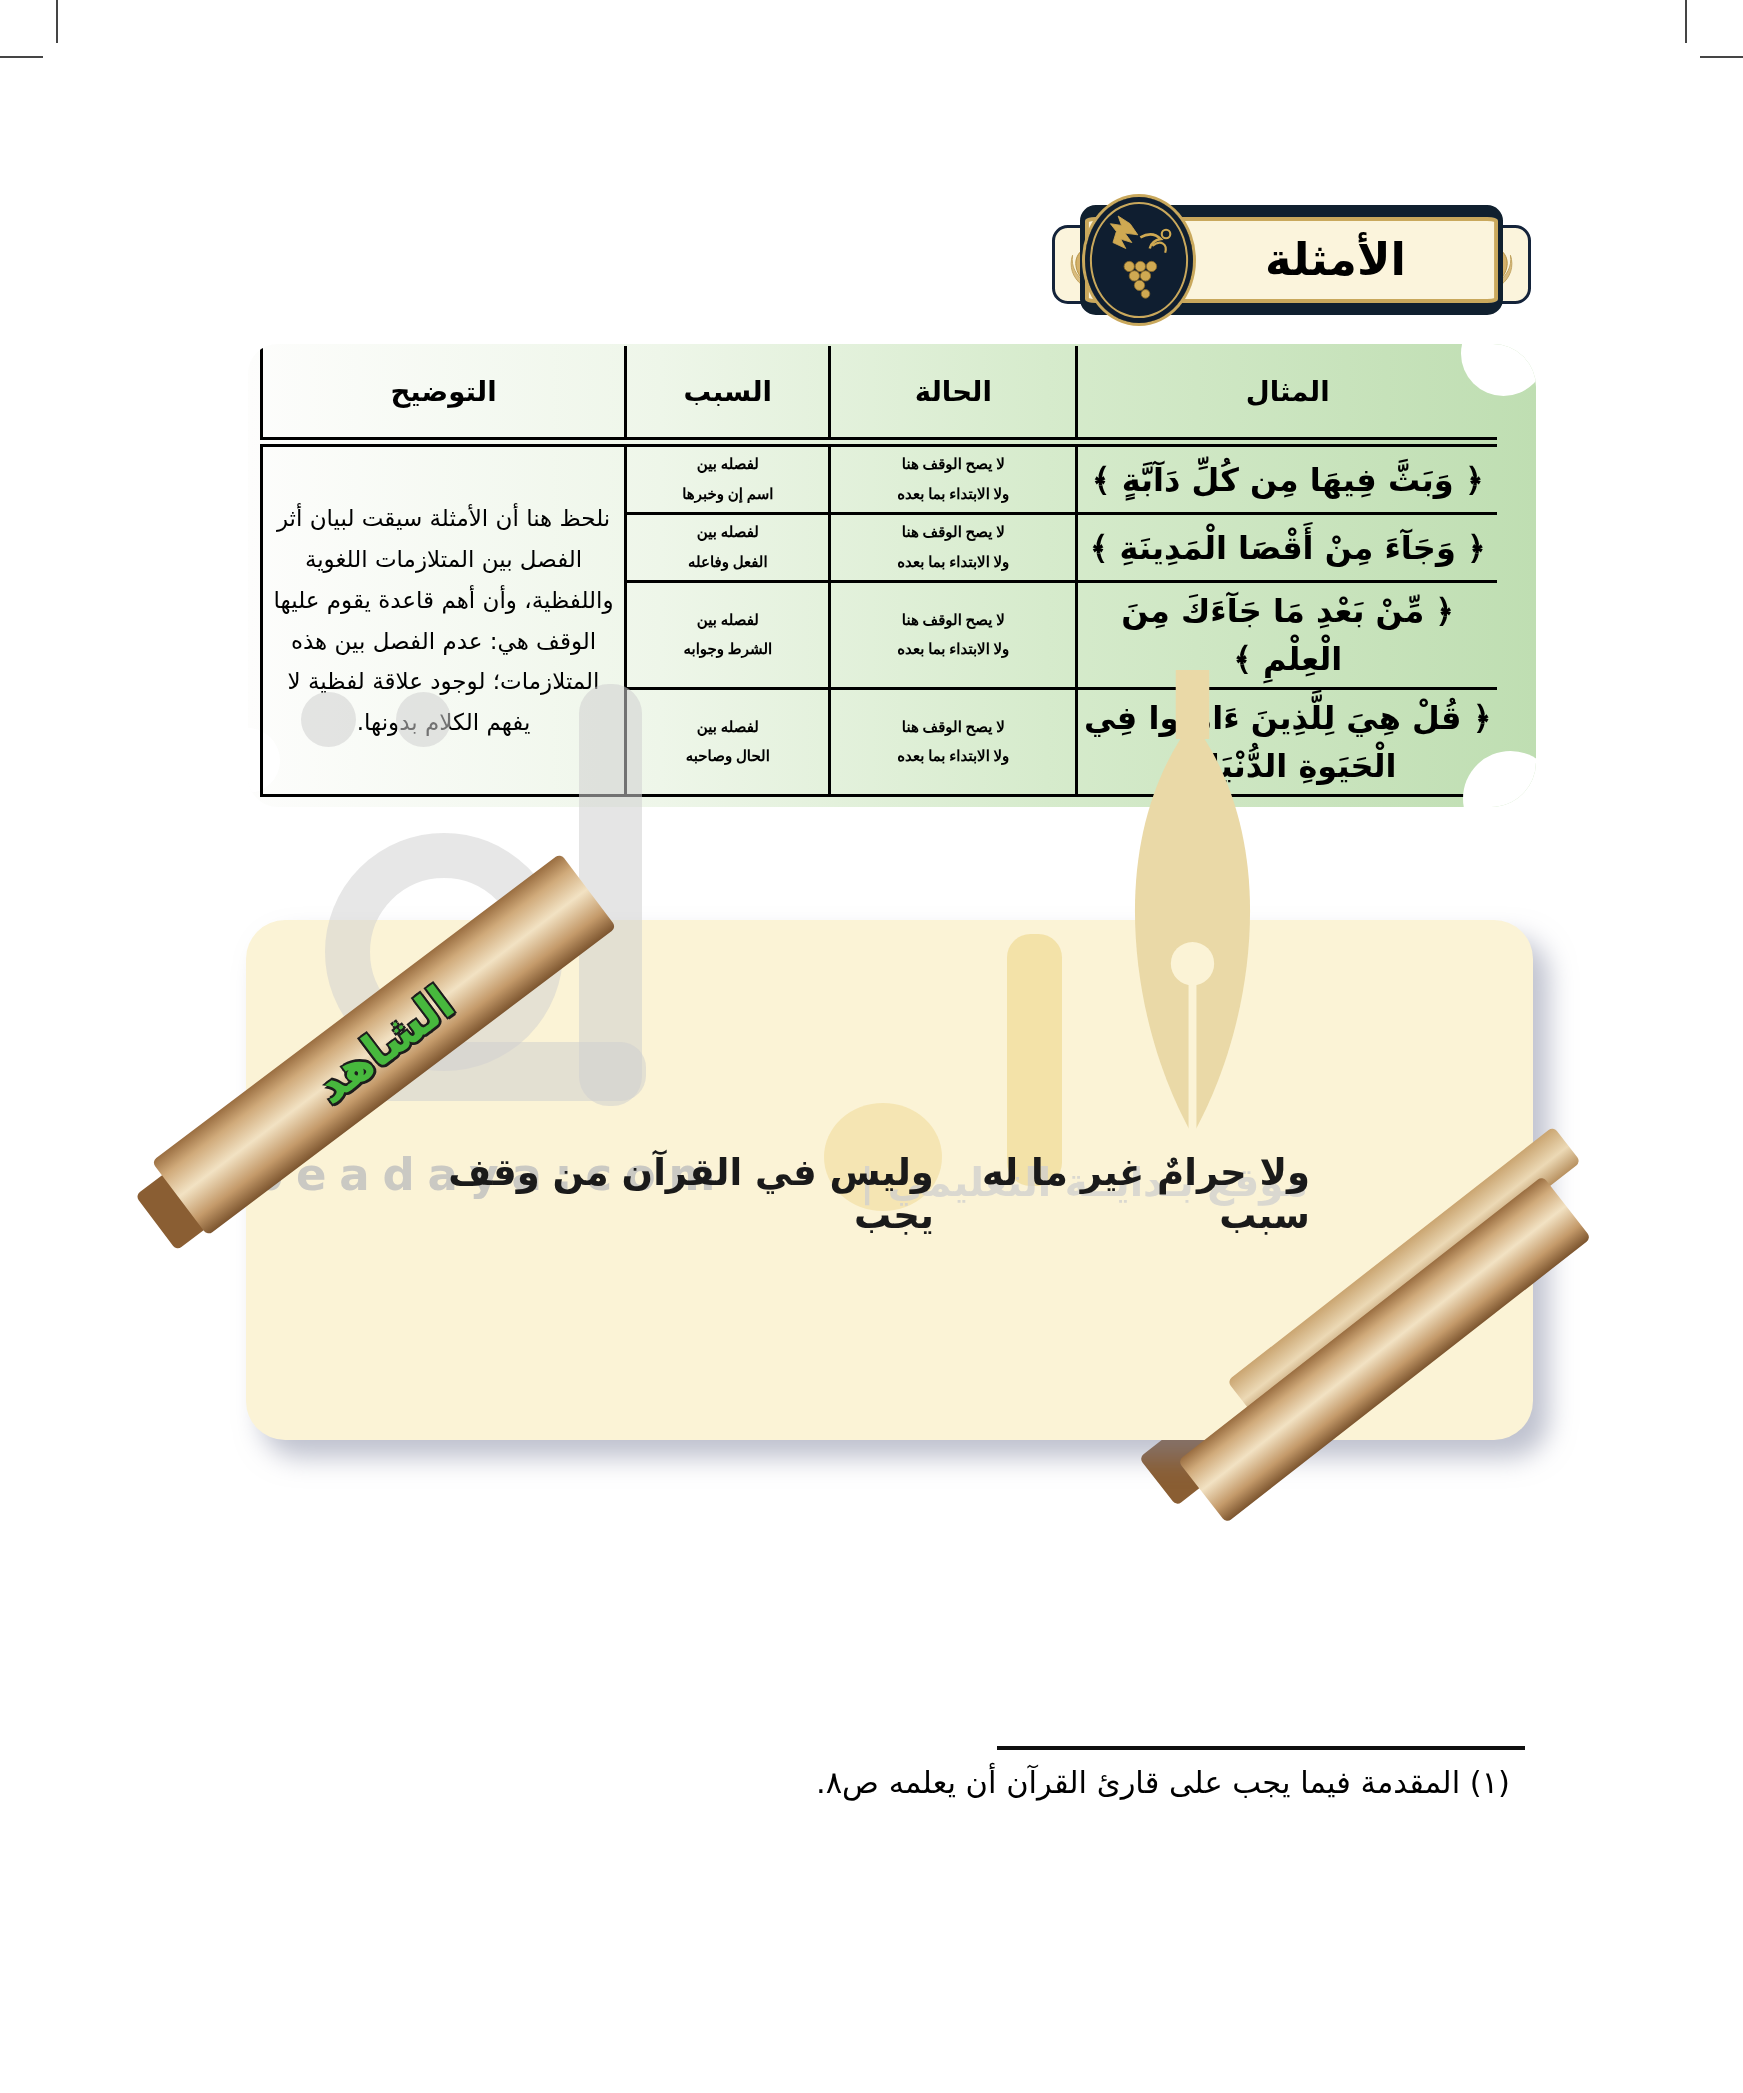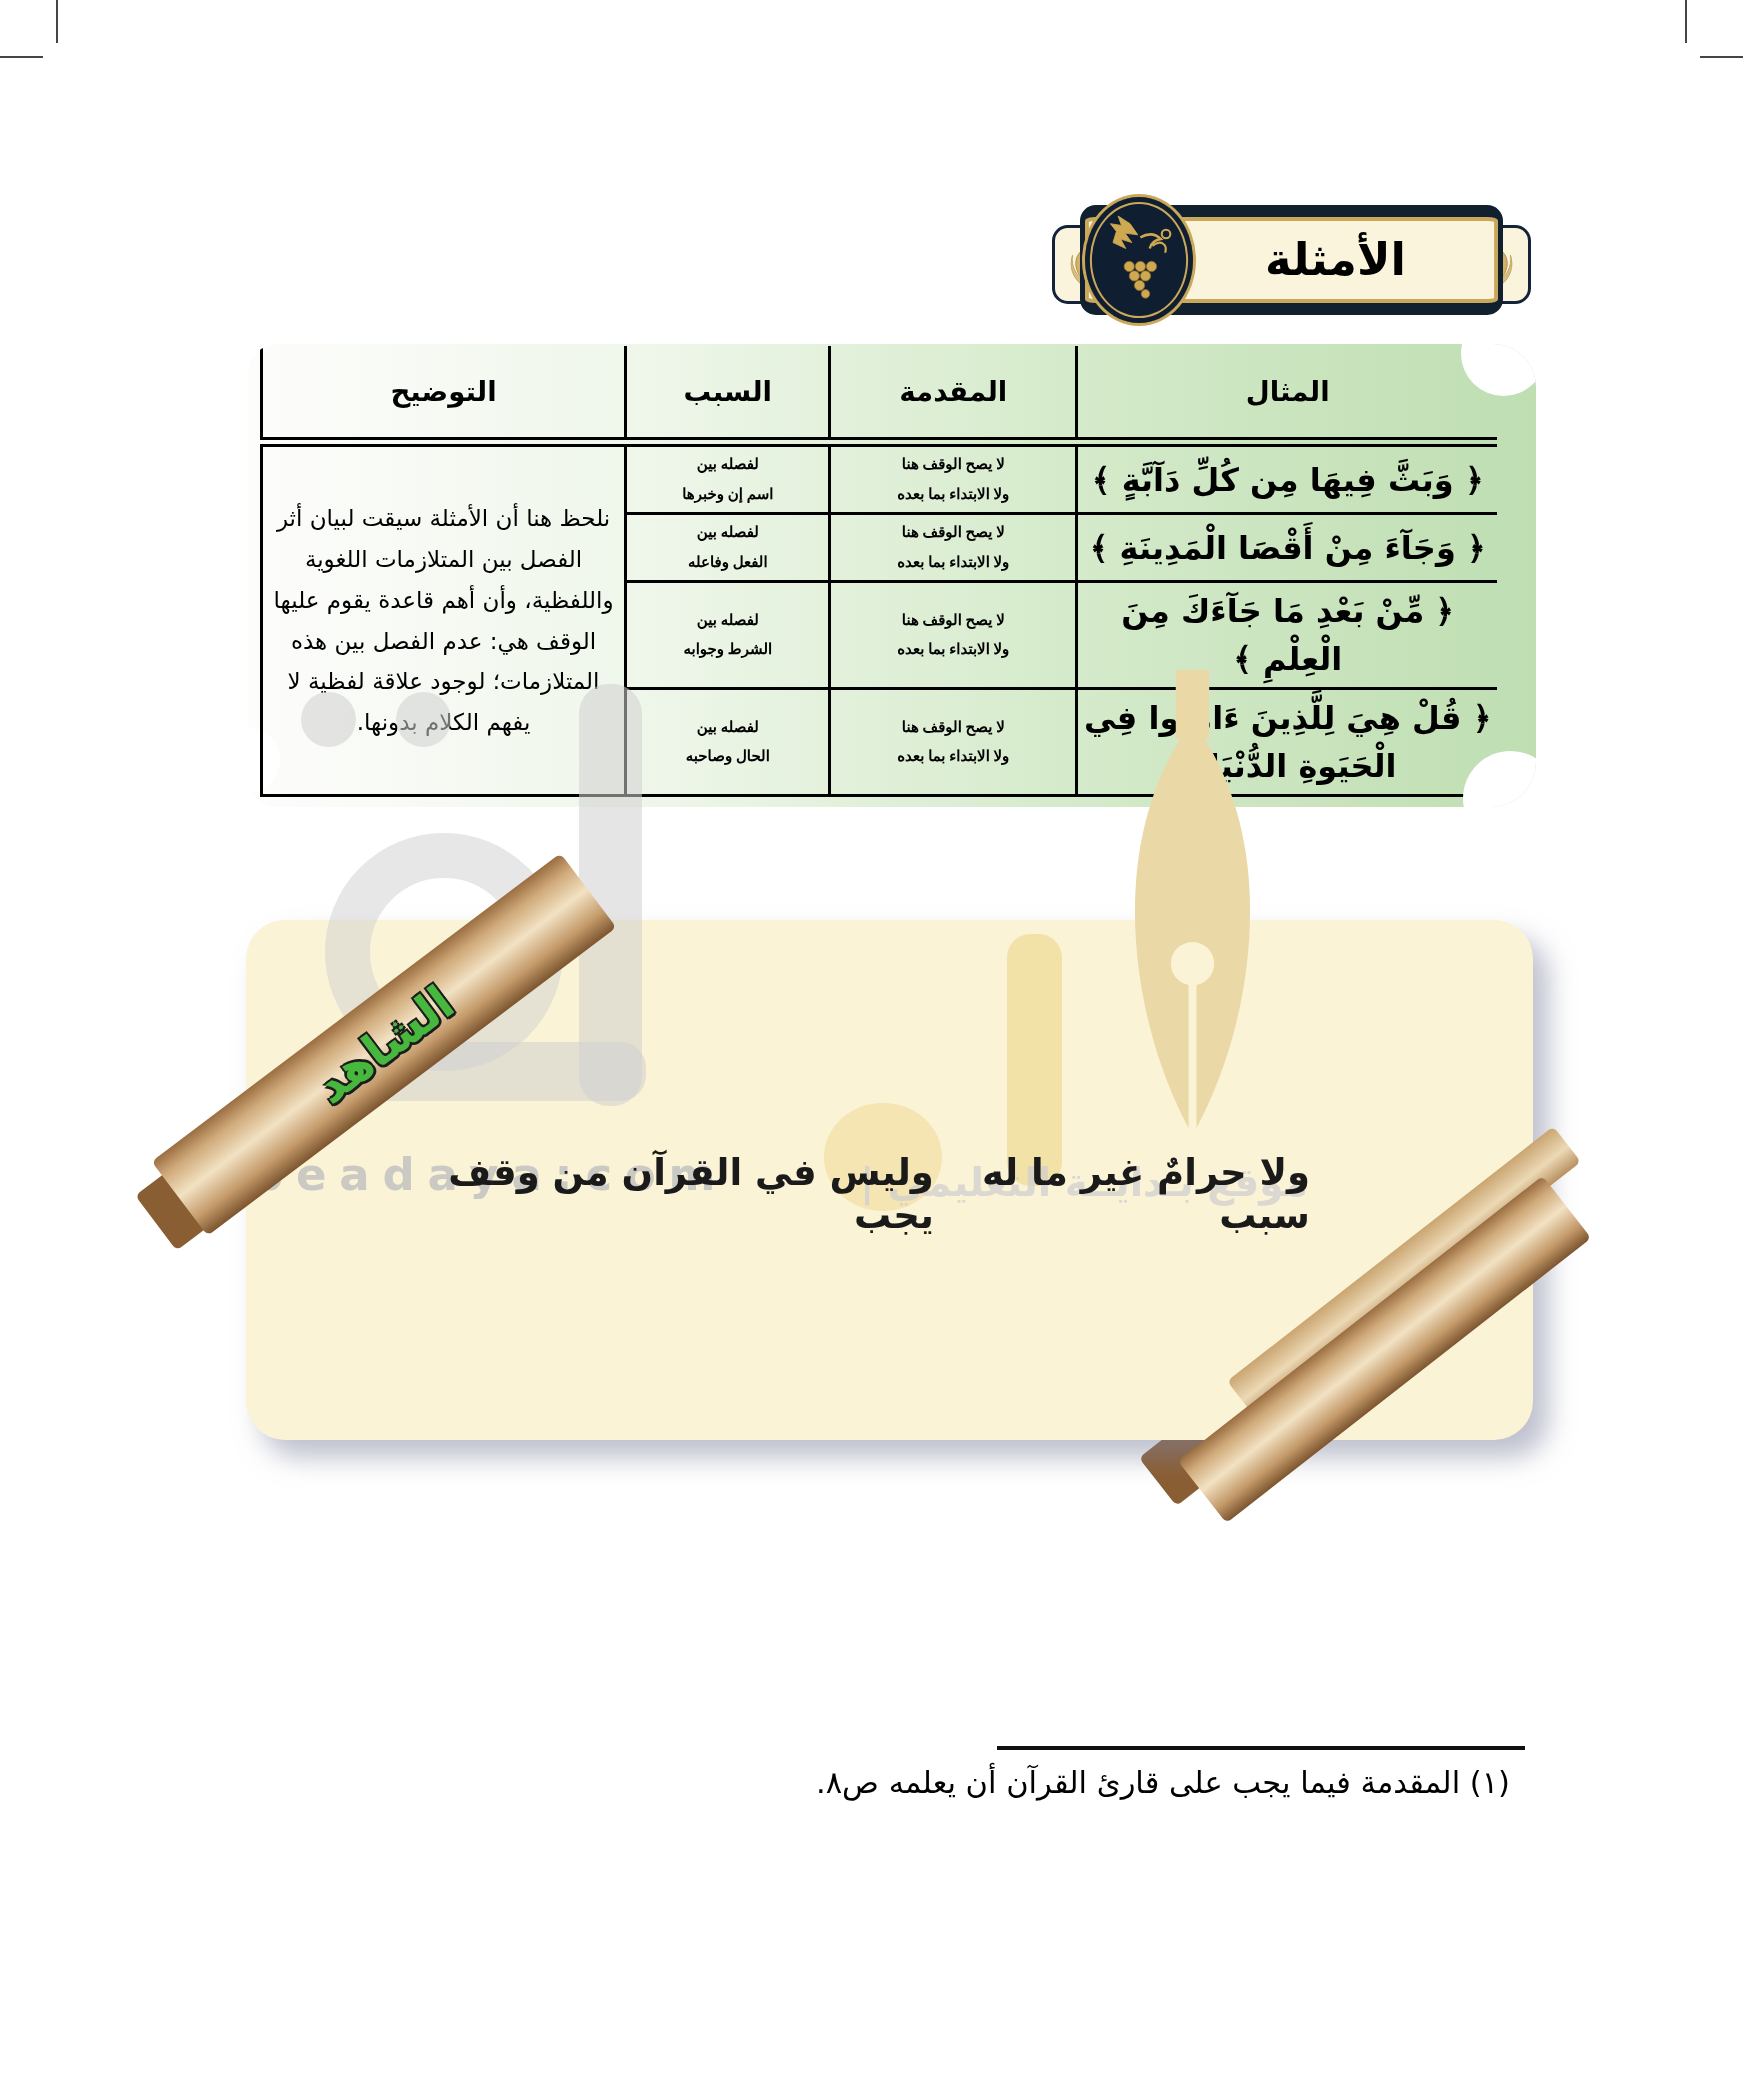--- a/index.html
+++ b/index.html
@@ -138,21 +138,21 @@
       <table class="examples">
         <colgroup>
             <col style="width:34%">
             <col style="width:20%">
             <col style="width:16.5%">
             <col style="width:29.5%">
           </colgroup>
         <tbody>
             <tr>
           <th>المثال</th>
-          <th>المقدمة</th>
+          <th>الحالة</th>
           <th>السبب</th>
           <th>التوضيح</th>
         </tr>
         <tr>
           <td class="cell-example">﴿ وَبَثَّ فِيهَا مِن كُلِّ دَآبَّةٍ ﴾</td>
           <td class="cell-case">لا يصح الوقف هنا
 ولا الابتداء بما بعده</td>
           <td class="cell-reason">لفصله بين
 اسم إن وخبرها</td>
           <td class="cell-explain" rowspan="4">نلحظ هنا أن الأمثلة سيقت لبيان أثر الفصل بين المتلازمات اللغوية واللفظية، وأن أهم قاعدة يقوم عليها الوقف هي: عدم الفصل بين هذه المتلازمات؛ لوجود علاقة لفظية لا يفهم الكلام بدونها.</td>

